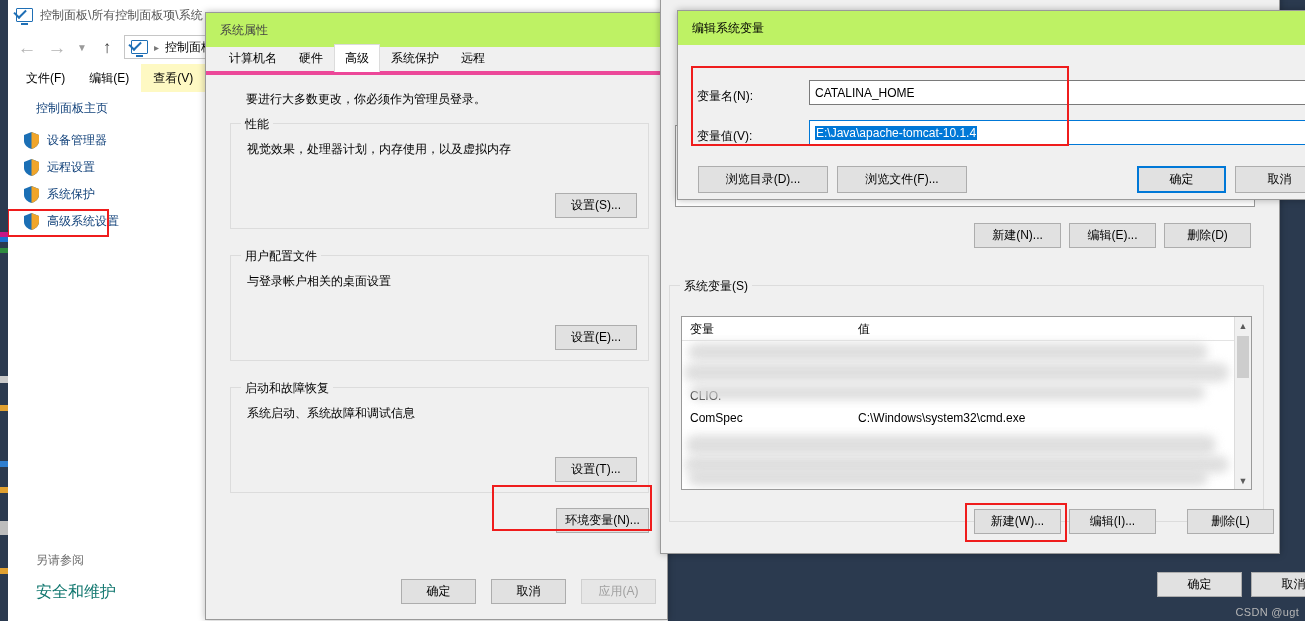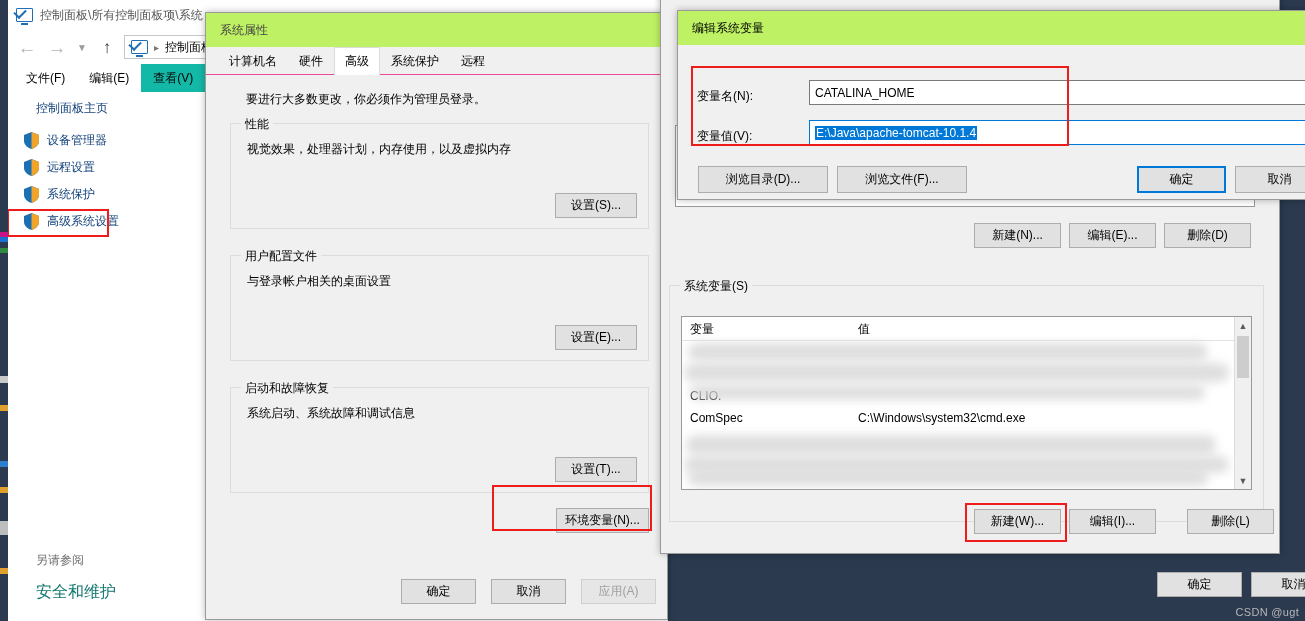--- a/index.html
+++ b/index.html
@@ -49,21 +49,21 @@
                  color:#9a9a9a; font-size:10px; }
   .addressbar {
     flex:1; height:24px; border:1px solid #c6c6c6; background:#fff;
     display:flex; align-items:center; padding:0 6px; gap:6px; overflow:hidden;
   }
   .addressbar .sep { color:#777; font-size:10px; }
   .addressbar .crumb { font-size:12px; color:#000; white-space:nowrap; }
 
   .cp-menubar { height:28px; display:flex; align-items:stretch; padding-left:6px; }
   .menu-item { padding:0 12px; display:flex; align-items:center; font-size:12px; color:#000; white-space:nowrap; }
-  .menu-item.hover { background:#14b8a6; }
+  .menu-item.hover { background:#fef9c3; }
   .menu-item.active { background:#1f8ae0; color:#ffffff; }
 
   .cp-body { position:relative; height:calc(621px - 92px); }
   .cp-home { padding:8px 0 10px 28px; font-size:12px; color:#11417a; }
   .cp-links { padding-left:10px; }
   .cp-link-row {
     display:flex; align-items:center; gap:8px; padding:5px 4px 5px 6px; font-size:12px; color:#11417a;
     width:fit-content; position:relative;
   }
   .shield {
@@ -105,21 +105,21 @@
     position:absolute; border:1px solid #dcdcdc; background:transparent;
   }
   .group-label {
     position:absolute; top:-8px; left:10px; background:#f0f0f0; padding:0 4px;
     font-size:12px; color:#000;
   }
 
   
   #sysprops { left:205px; top:12px; width:463px; height:608px; }
   .tabstrip { position:absolute; left:0; top:34px; height:28px; width:100%;
-              border-bottom:1px solid #ec4899; display:flex; align-items:flex-end; padding-left:12px; }
+              border-bottom:4px solid #ec4899; display:flex; align-items:flex-end; padding-left:12px; }
   .tab { height:26px; padding:0 10px; display:flex; align-items:center; font-size:12px;
          border:1px solid transparent; border-bottom:none; background:transparent; }
   .tab.sel { background:#ffffff; border-color:#dcdcdc; height:28px; position:relative; top:1px; }
   .sp-note { position:absolute; left:24px; top:78px; font-size:12px;margin-left:16px; }
 
   
   #envvars { left:660px; top:-66px; width:620px; height:620px; }
 
   .lv {
     position:absolute; background:#fff; border:1px solid #9a9a9a; overflow:hidden;

